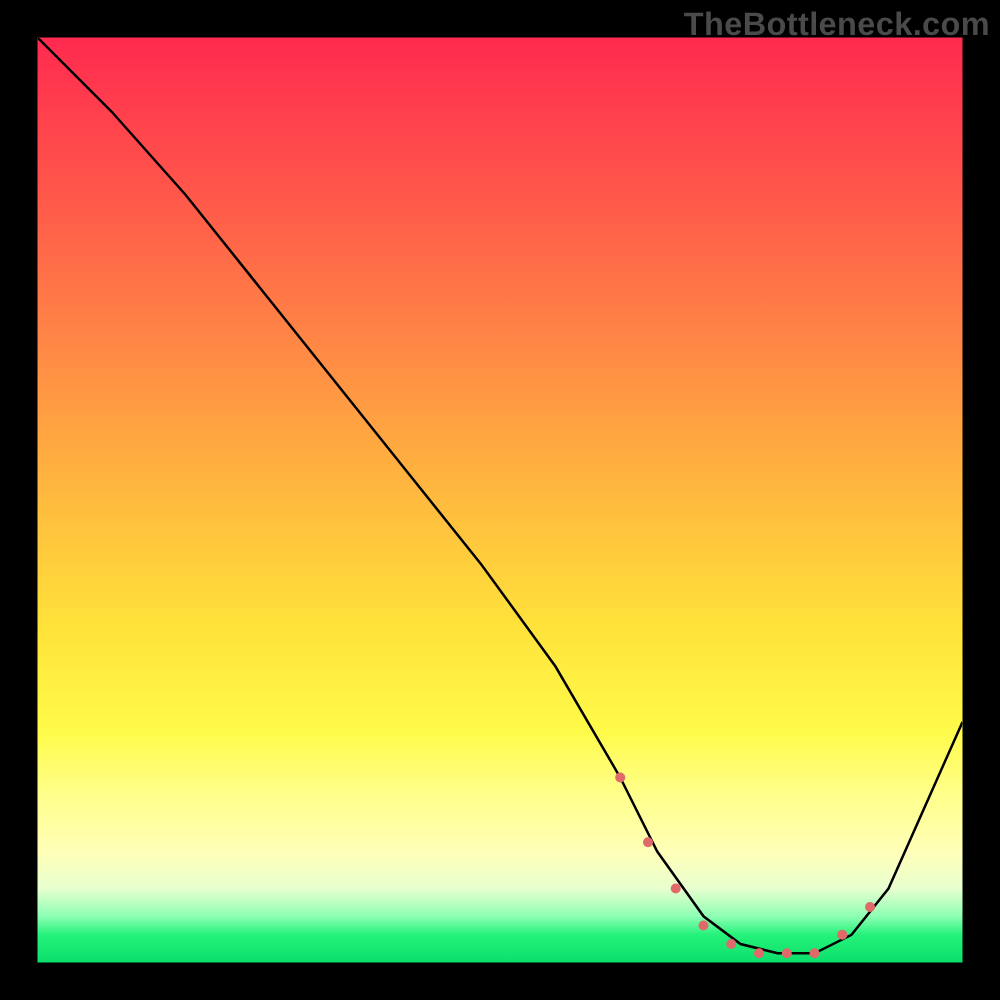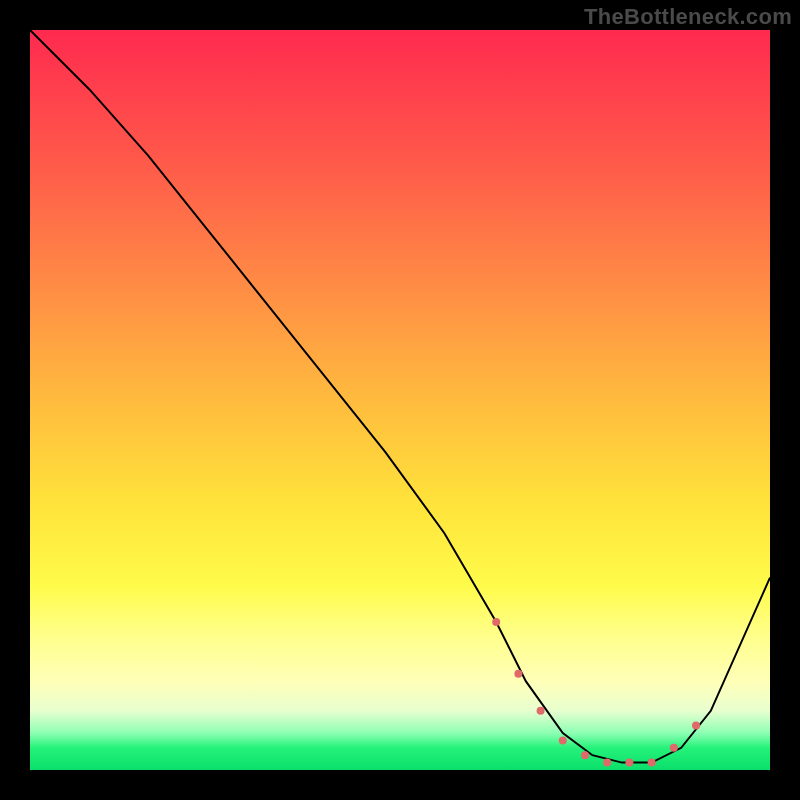--- a/index.html
+++ b/index.html
@@ -13,21 +13,21 @@
   .frame {
     position: relative;
     width: 800px;
     height: 800px;
     background: #000;
   }
   .watermark {
     position: absolute;
     top: 4px;
     right: 8px;
-    font-size: 22px;
+    font-size: 26px;
     font-weight: 600;
     color: #4a4a4a;
     letter-spacing: 0.3px;
     z-index: 5;
   }
   .gradient {
     position: absolute;
     left: 30px;
     top: 30px;
     width: 740px;

